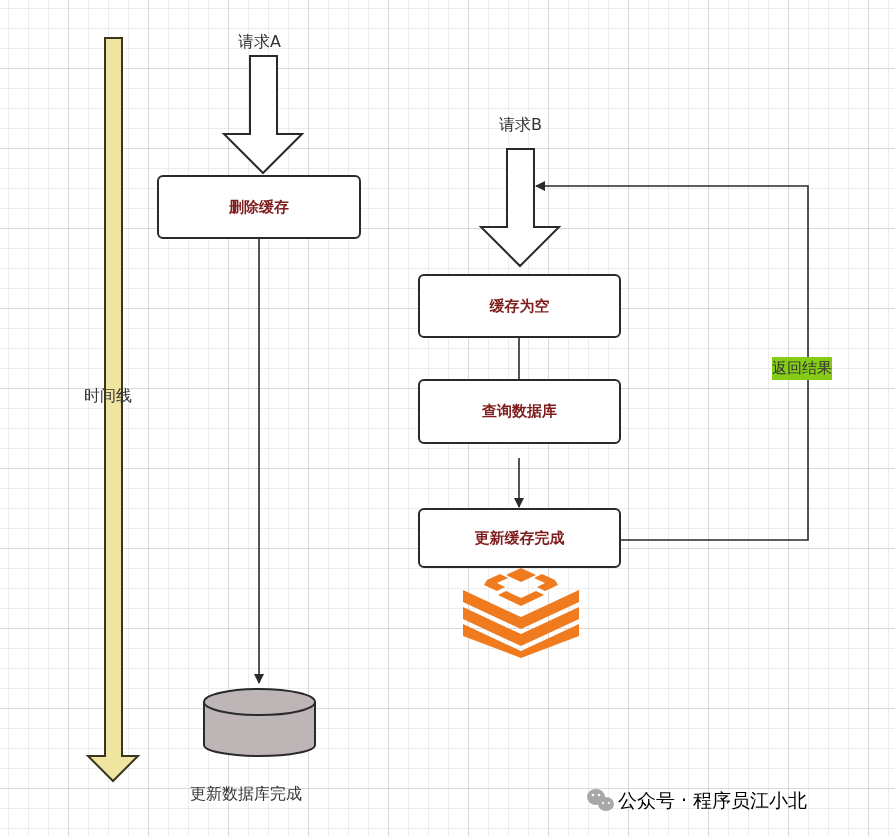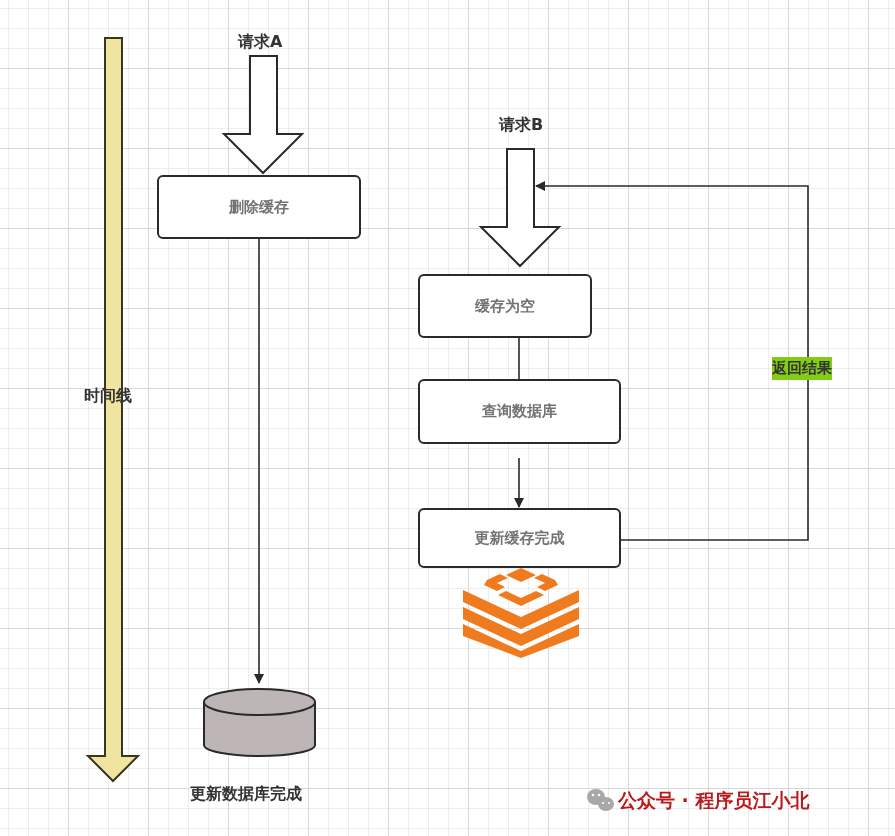--- a/index.html
+++ b/index.html
@@ -12,25 +12,25 @@
         linear-gradient(to right, rgba(225,225,225,0.6) 1px, transparent 1px),
         linear-gradient(to bottom, rgba(225,225,225,0.6) 1px, transparent 1px);
       background-size: 80px 80px, 80px 80px, 20px 20px, 20px 20px;
       background-position: -12px -12px, -12px -12px, -12px -12px, -12px -12px;
       font-family: "DejaVu Sans", "Liberation Sans", sans-serif;
     }
     svg#diagram { position:absolute; left:0; top:0; }
     .box {
       position:absolute; background:#fff; border:2px solid #2a2a2a; border-radius:6px;
       box-sizing:border-box; display:flex; align-items:center; justify-content:center;
-      font-size:15px; font-weight:bold; color:#737373;
+      font-size:15px; font-weight:bold; color:#7f1d1d;
     }
-    .label { position:absolute; font-size:16px; font-weight:bold; color:#333; white-space:nowrap; }
+    .label { position:absolute; font-size:16px; font-weight:normal; color:#333; white-space:nowrap; }
     .return-label { background:#84cc16; padding:2px 0; }
-    .watermark { position:absolute; left:588px; top:788px; font-size:19px; color:#b91c1c; display:flex; align-items:center; gap:6px;font-weight:bold; }
+    .watermark { position:absolute; left:588px; top:788px; font-size:19px; color:#000000; display:flex; align-items:center; gap:6px; }
   </style>
 </head>
 <body>
 
 <svg id="diagram" width="895" height="836">
   <defs>
     <marker id="arrowhead" markerWidth="10" markerHeight="10" refX="9" refY="5" orient="auto" markerUnits="userSpaceOnUse">
       <path d="M0,0 L10,5 L0,10 z" fill="#2a2a2a"></path>
     </marker>
   </defs>
@@ -76,21 +76,21 @@
   </g>
 </svg>
 
 <div class="label" style="left:84px; top:386px;">时间线</div>
 <div class="label" style="left:238px; top:32px;">请求A</div>
 <div class="label" style="left:499px; top:115px;">请求B</div>
 
 <div class="box" style="left:157px; top:175px; width:204px; height:64px;">
   <span>删除缓存</span>
 </div>
-<div class="box" style="left:418px; top:274px; width:174px; height:64px;">
+<div class="box" style="left:418px; top:274px; width:203px; height:64px;">
   <span>缓存为空</span>
 </div>
 <div class="box" style="left:418px; top:379px; width:203px; height:65px;">
   <span>查询数据库</span>
 </div>
 <div class="box" style="left:418px; top:508px; width:203px; height:60px;">
   <span>更新缓存完成</span>
 </div>
 
 <div class="label return-label" style="left:772px; top:357px; font-size:15px;">返回结果</div>

